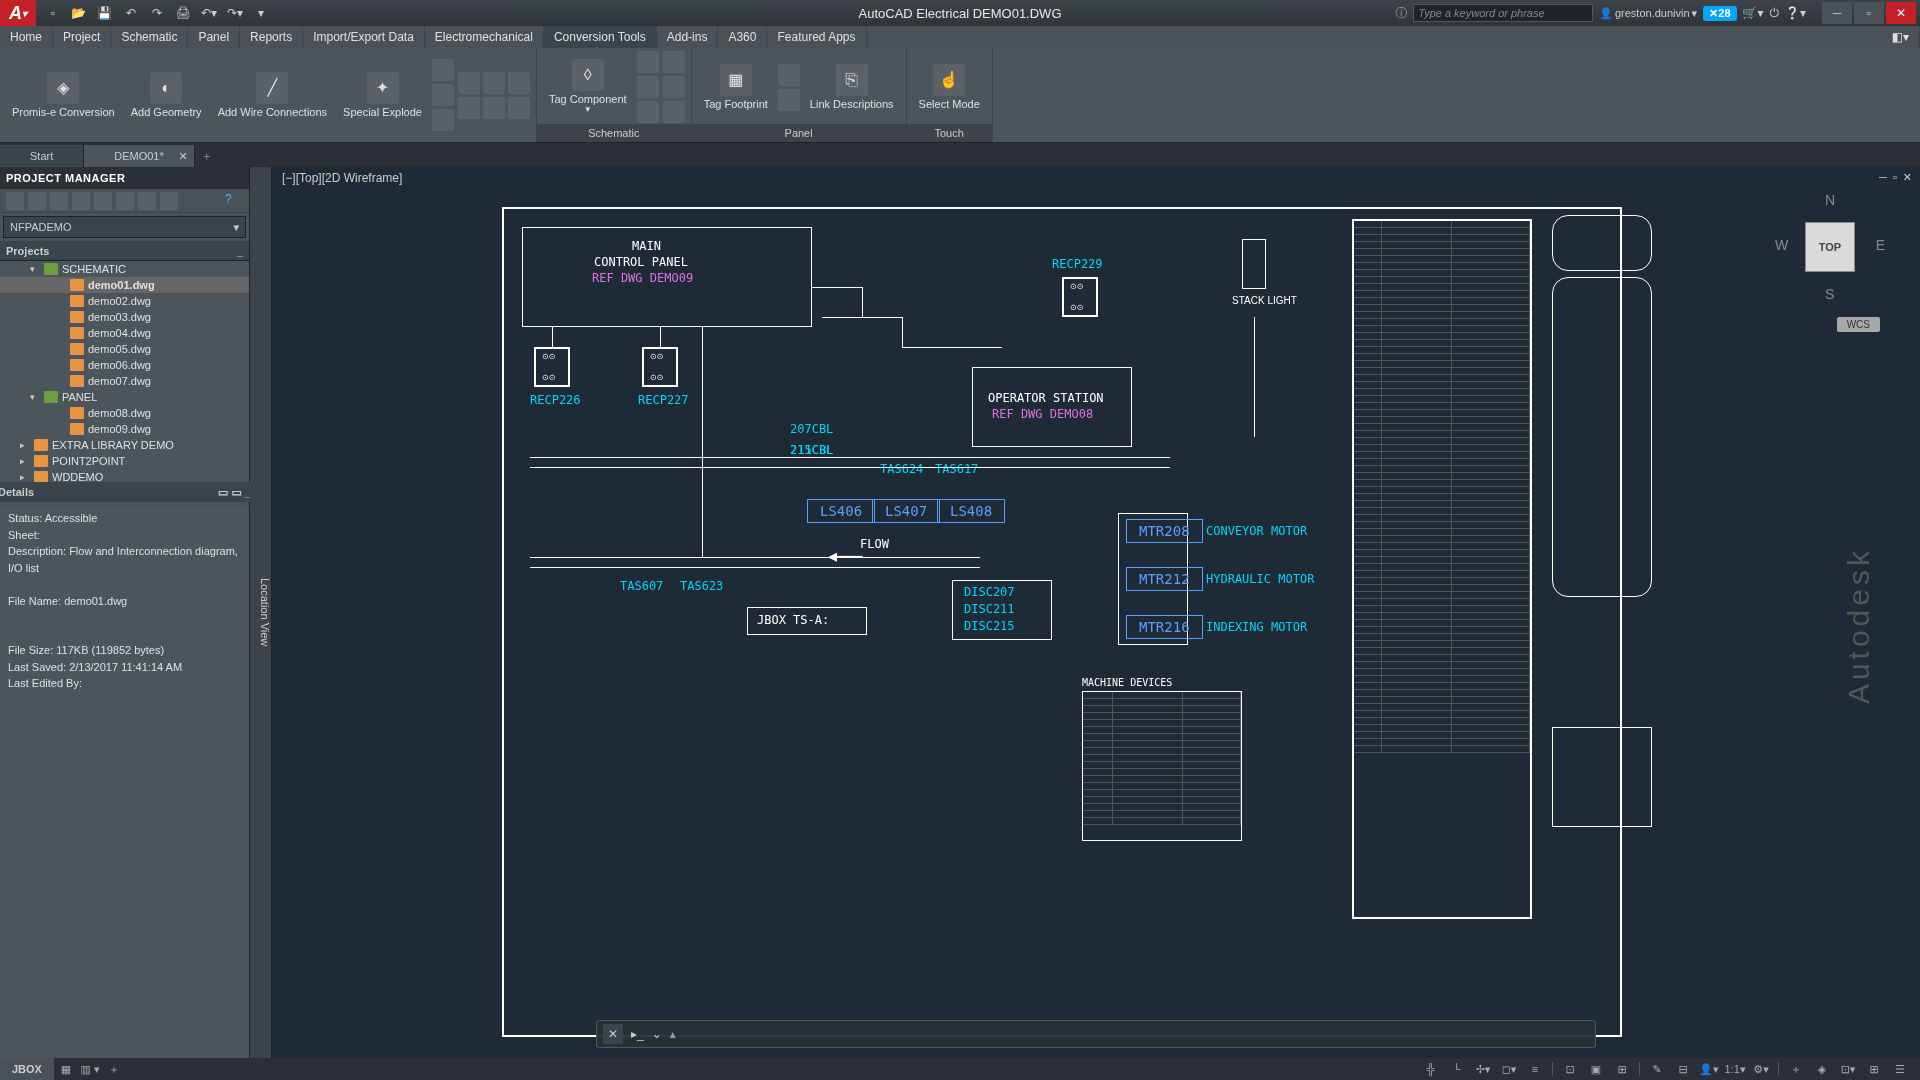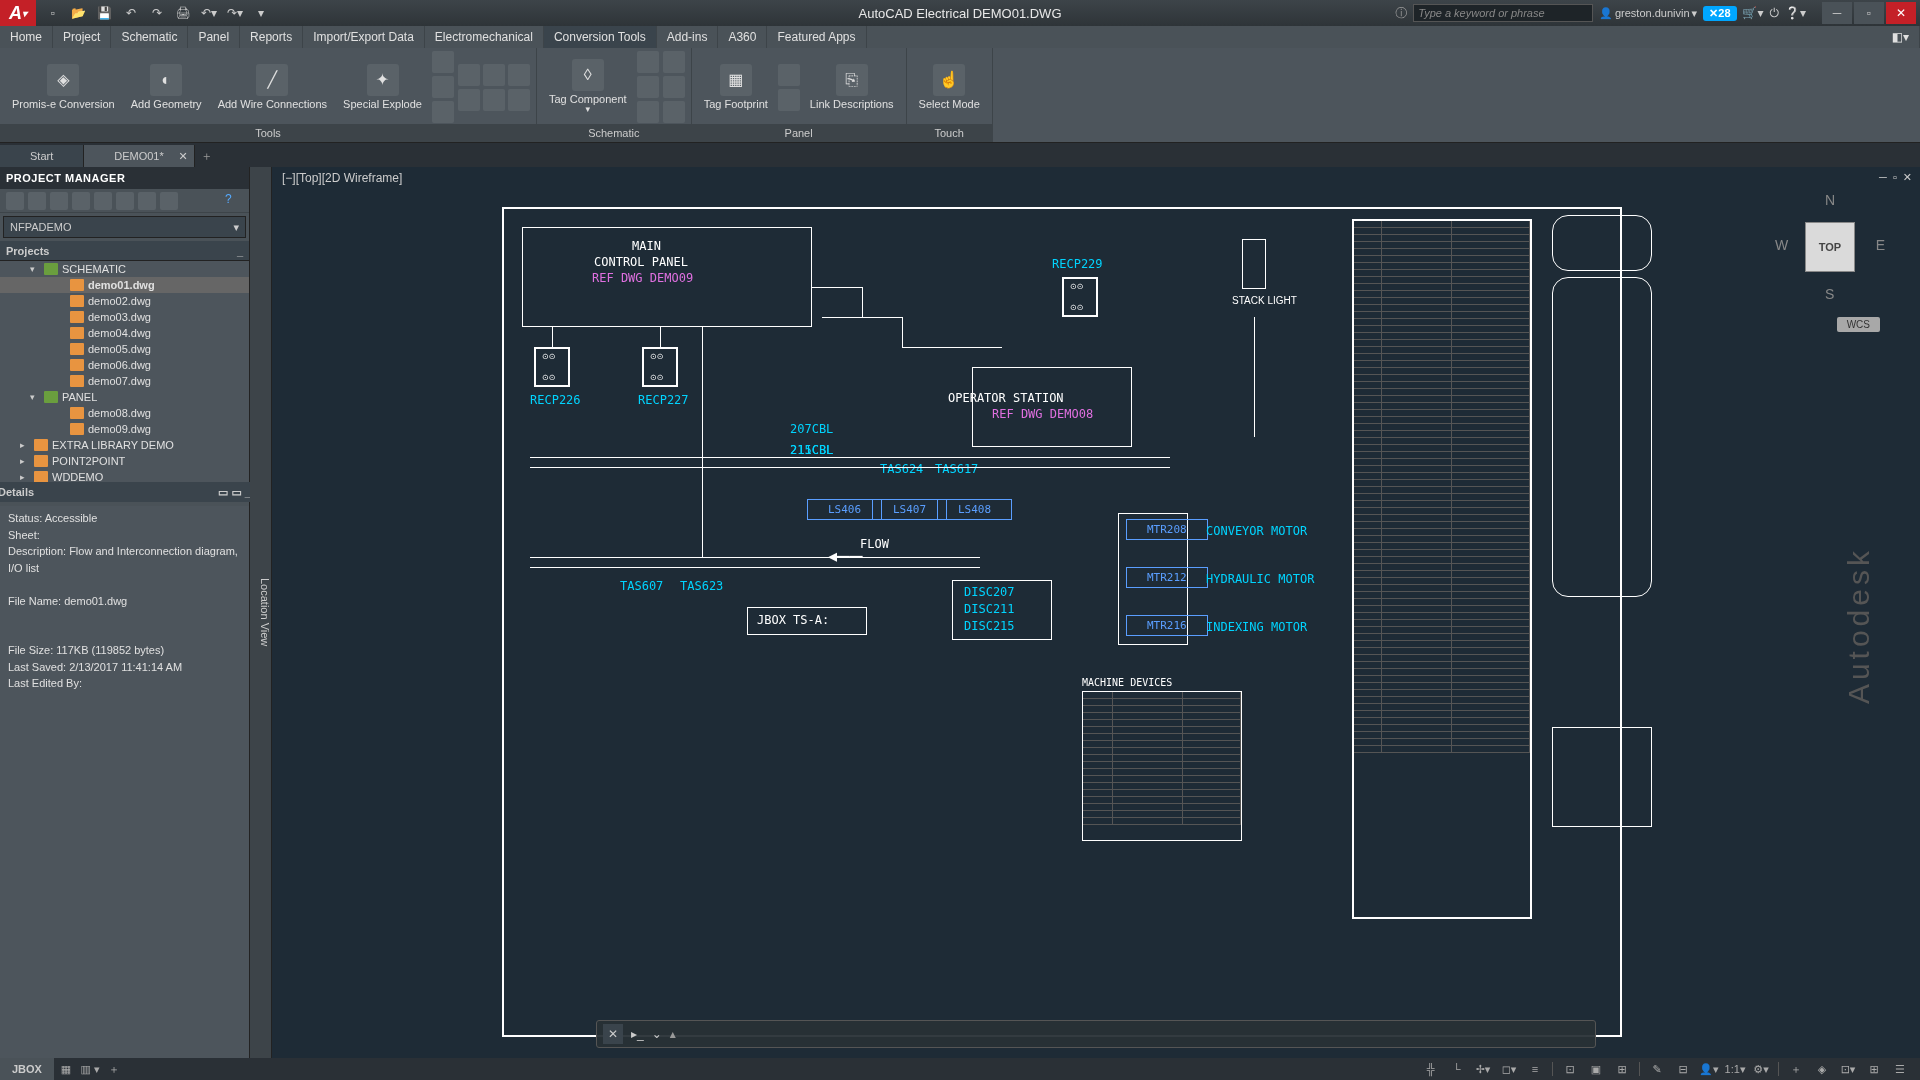--- a/index.html
+++ b/index.html
@@ -56,21 +56,21 @@
 .canvas{flex:1;background:#1e2b36;position:relative;overflow:hidden}
 .vp-label{position:absolute;top:4px;left:10px;color:#ccc;font-size:12px}
 .vp-ctrl{position:absolute;top:4px;right:8px;display:flex;gap:6px;color:#ccc;font-size:11px}
 .drawing{position:absolute;inset:0}
 .dwg-border{position:absolute;border:2px solid #fff}
 .dwg-box{position:absolute;border:1px solid #fff}
 .dwg-text{position:absolute;color:#fff;font-family:monospace;font-size:12px;white-space:nowrap}
 .dwg-text.cy{color:#00d4ff}
 .dwg-text.mg{color:#e070e0}
 .dwg-line{position:absolute;background:#fff}
-.comp-box{position:absolute;border:1px solid #5a9eff;padding:3px 20px;color:#5a9eff;font-family:monospace;font-size:11px}
+.comp-box{position:absolute;border:1px solid #5a9eff;padding:3px 12px;color:#5a9eff;font-family:monospace;font-size:14px}
 .flow-arrow{position:absolute;color:#fff;font-size:18px}
 .recept{position:absolute;width:36px;height:40px;border:2px solid #fff}
 .recept::before{content:"⊙⊙";position:absolute;font-size:8px;top:3px;left:6px;color:#fff}
 .recept::after{content:"⊙⊙";position:absolute;font-size:8px;bottom:3px;left:6px;color:#fff}
 .viewcube{position:absolute;top:20px;right:30px;width:120px;height:120px}
 .vc-cube{width:50px;height:50px;background:#dadada;border:1px solid #888;position:absolute;top:35px;left:35px;display:flex;align-items:center;justify-content:center;font-size:11px;color:#444;font-weight:bold}
 .vc-n{position:absolute;top:5px;left:55px;color:#888;font-size:14px}
 .vc-s{position:absolute;bottom:5px;left:55px;color:#888;font-size:14px}
 .vc-e{position:absolute;right:5px;top:50px;color:#888;font-size:14px}
 .vc-w{position:absolute;left:5px;top:50px;color:#888;font-size:14px}
@@ -163,21 +163,20 @@
         </div>
       <div class="rbtn-grid">
         <div class="rbtn-sm"></div>
           <div class="rbtn-sm"></div>
           <div class="rbtn-sm"></div>
         <div class="rbtn-sm"></div>
           <div class="rbtn-sm"></div>
           <div class="rbtn-sm"></div>
       </div>
     </div>
-    <div class="ribbon-panel-title">Tools</div>
   </div>
   <div class="ribbon-panel">
     <div class="ribbon-panel-body">
       <div class="rbtn-lg">
           <div class="ico">◊</div>
           <span>Tag Component</span>
           <span style="font-size:9px">▾</span>
         </div>
       <div style="display:flex;flex-direction:column;gap:3px">
           <div class="rbtn-sm"></div>
@@ -361,21 +360,21 @@
 
       <div class="dwg-line" style="left:280px;top:160px;width:1px;height:20px"></div>
       <div class="dwg-line" style="left:388px;top:160px;width:1px;height:20px"></div>
       <div class="dwg-line" style="left:430px;top:160px;width:1px;height:230px"></div>
       <div class="dwg-line" style="left:540px;top:120px;width:50px;height:1px"></div>
       <div class="dwg-line" style="left:590px;top:120px;width:1px;height:30px"></div>
       <div class="dwg-line" style="left:550px;top:150px;width:80px;height:1px"></div>
       <div class="dwg-line" style="left:630px;top:150px;width:1px;height:30px"></div>
       <div class="dwg-line" style="left:630px;top:180px;width:100px;height:1px"></div>
       <div class="dwg-line" style="left:700px;top:200px;width:160px;height:80px;border:1px solid #fff;background:none"></div>
-      <div class="dwg-text" style="left:676px;top:224px">OPERATOR  STATION</div>
+      <div class="dwg-text" style="left:716px;top:224px">OPERATOR  STATION</div>
       <div class="dwg-text mg" style="left:720px;top:240px">REF  DWG  DEMO08</div>
 
       <div class="dwg-box" style="left:970px;top:72px;width:24px;height:50px"></div>
       <div class="dwg-text" style="left:960px;top:128px;font-size:10px;text-align:center;width:44px"><span>STACK LIGHT</span></div>
       <div class="dwg-line" style="left:982px;top:150px;width:1px;height:120px"></div>
 
       <div class="dwg-text cy" style="left:518px;top:255px">207CBL</div>
       <div class="dwg-text cy" style="left:518px;top:276px">211CBL</div>
       <div class="dwg-text cy" style="left:518px;top:276px">215CBL</div>
       <div class="dwg-text cy" style="left:608px;top:295px">TAS624</div>

